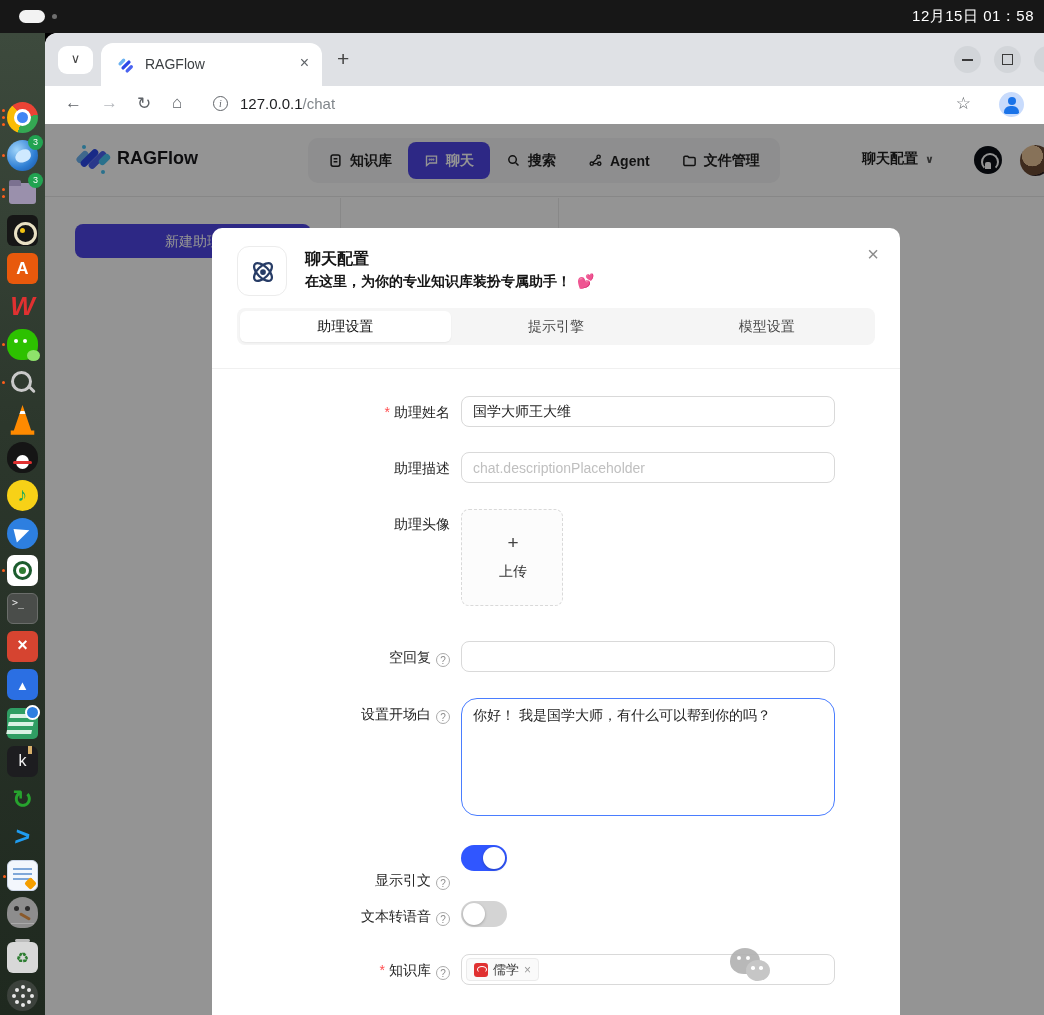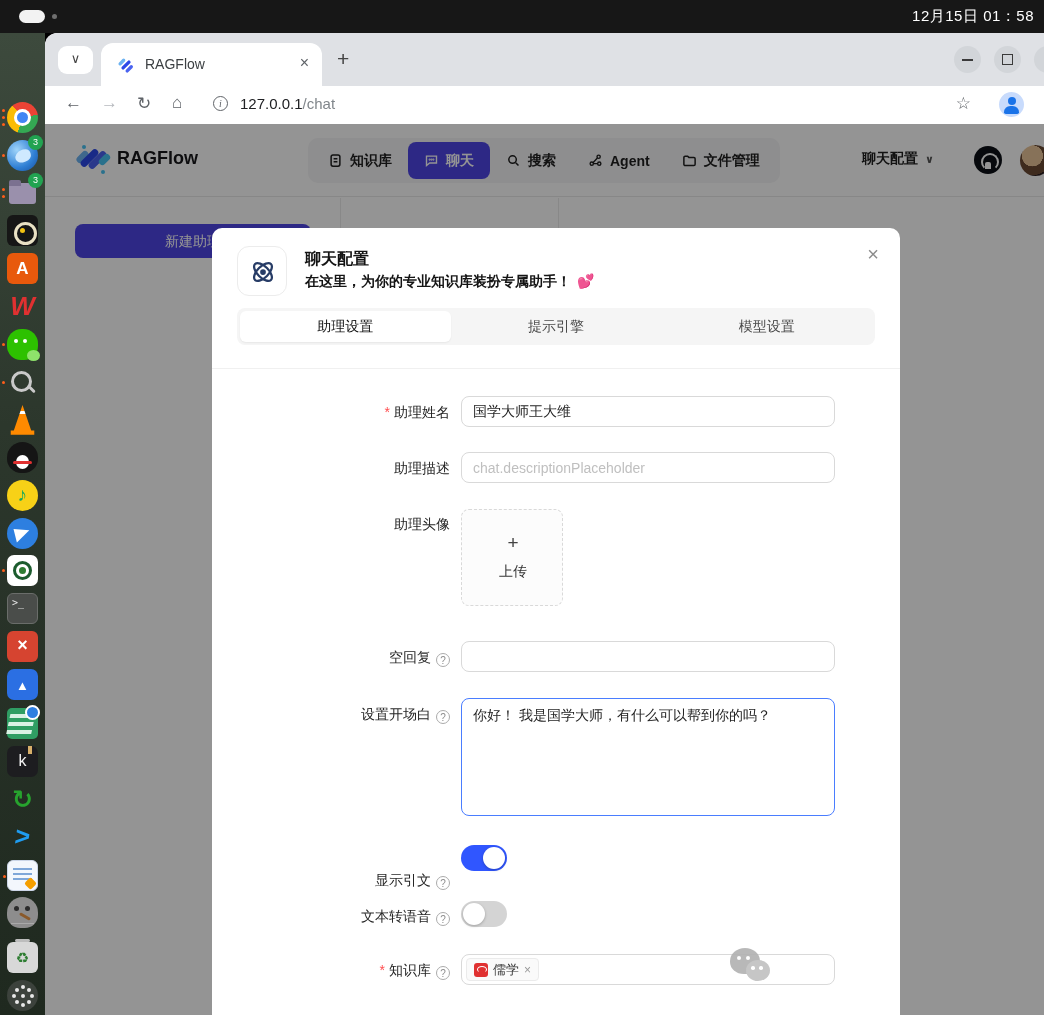--- a/index.html
+++ b/index.html
@@ -150,21 +150,21 @@
   .f-input::placeholder { color:#bfbfbf; }
 
   #lab-name { top:176px; } #in-name { top:168px; }
   #lab-desc { top:232px;text-align:right; } #in-desc { top:224px; }
   #lab-avatar { top:288px; }
   #upload-box { position:absolute; left:249px; top:281px; width:102px; height:97px; border:1px dashed #d9d9d9; border-radius:8px; background:#fcfcfc; text-align:center; }
   #upload-plus { position:absolute; left:0; width:102px; top:22px; font-size:19px; color:#444; }
   #upload-label { position:absolute; left:0; width:102px; top:53px; font-size:14px; color:#333; }
   #lab-empty { top:421px; } #in-empty { top:413px; }
   #lab-opener { top:478px; }
-  #ta-opener { position:absolute; left:249px; top:470px; width:374px; height:118px; border:1.5px solid #4a7dff; border-radius:8px;
+  #ta-opener { position:absolute; left:249px; top:470px; width:374px; height:118px; border:1.5px solid #4a7dff; border-radius:16px;
     font-size:14px; color:#1f1f1f; padding:8px 11px; outline:none; resize:none; font-family:inherit; }
   #lab-cite { top:644px; }
   #lab-tts { top:680px; }
   .switch { position:absolute; left:249px; width:46px; height:26px; border-radius:13px; }
   .switch .knob { position:absolute; top:2px; width:22px; height:22px; border-radius:50%; background:#fff; box-shadow:0 1px 3px rgba(0,0,0,.25); }
   #sw-cite { top:617px; background:#3056ff; } #sw-cite .knob { right:2px; }
   #sw-tts { top:673px; background:#d4d4d4; } #sw-tts .knob { left:2px; }
   #lab-kb { top:734px; }
   #kb-select { position:absolute; left:249px; top:726px; width:374px; height:31px; border:1px solid #d9d9d9; border-radius:8px; background:#fff; }
   #kb-tag { position:absolute; left:4px; top:3px; height:23px; background:#fafafa; border:1px solid #ebebeb; border-radius:4px;

